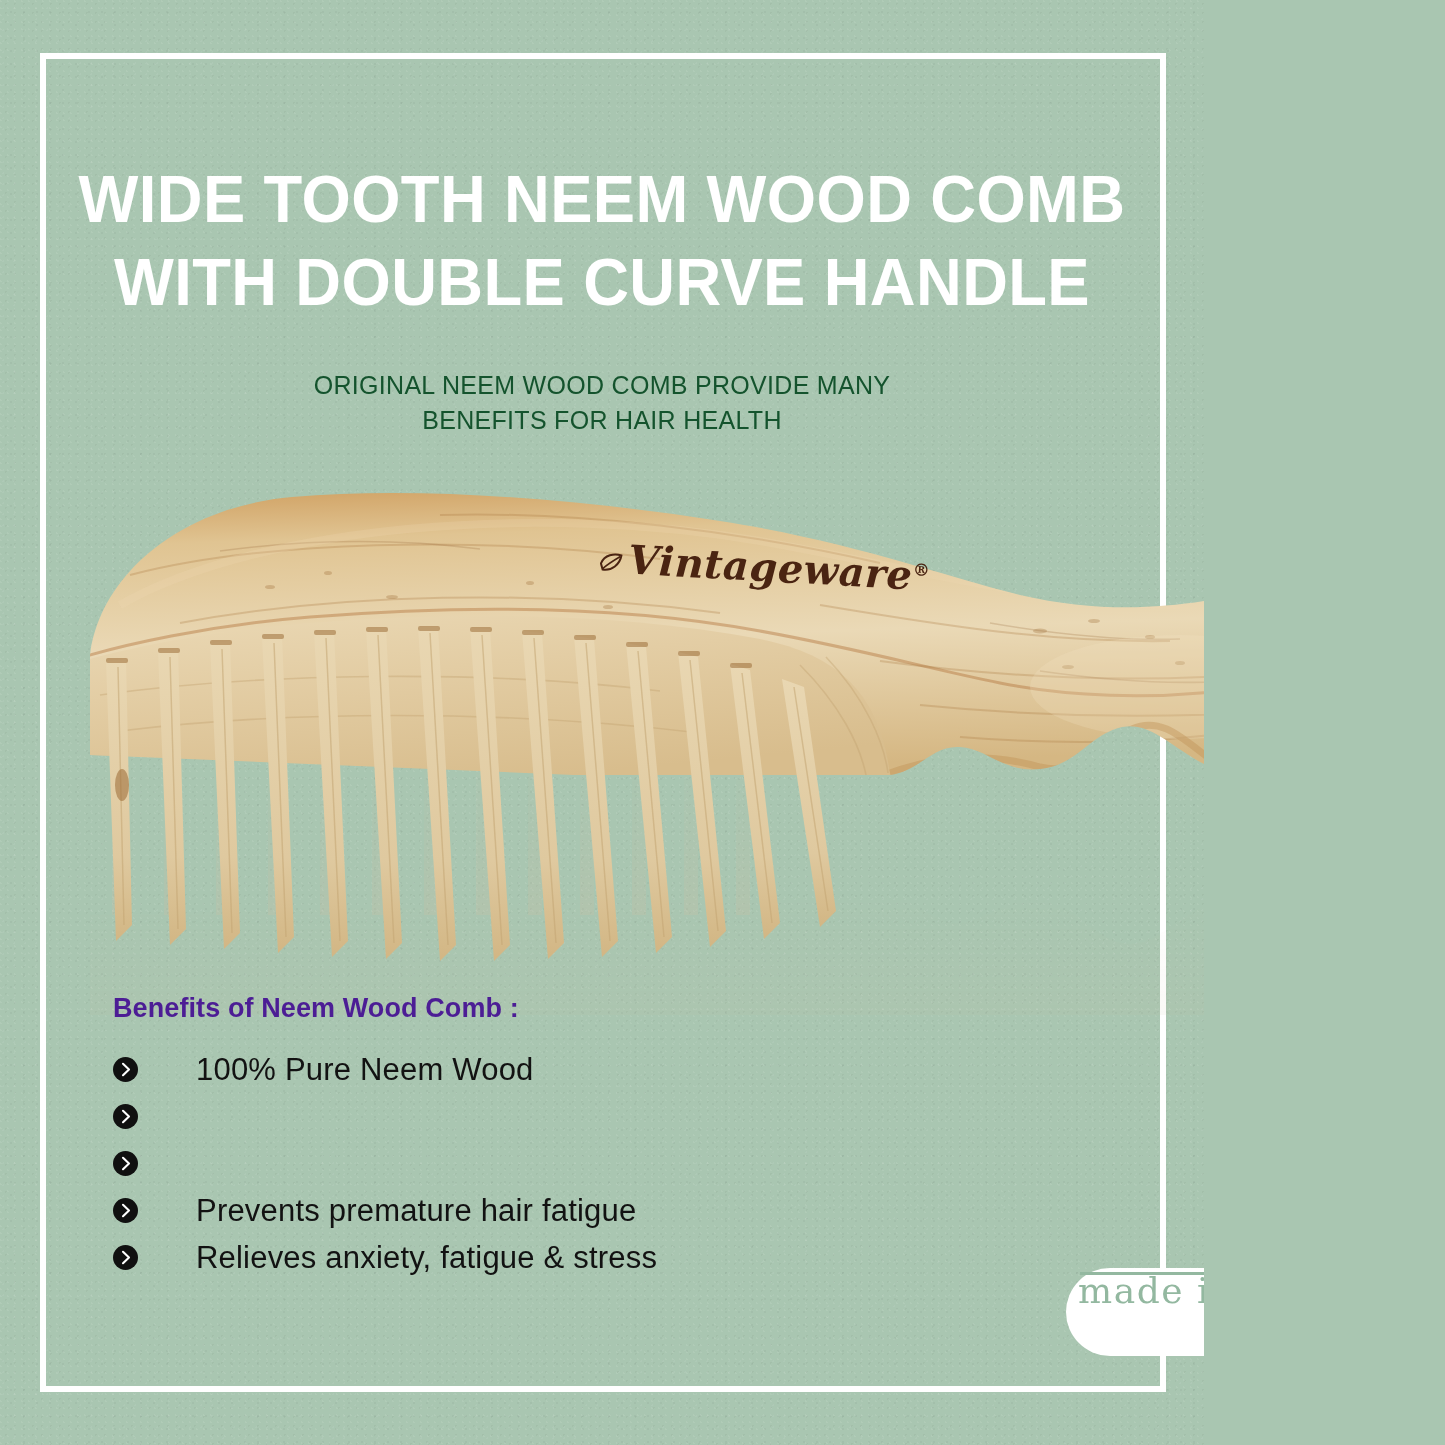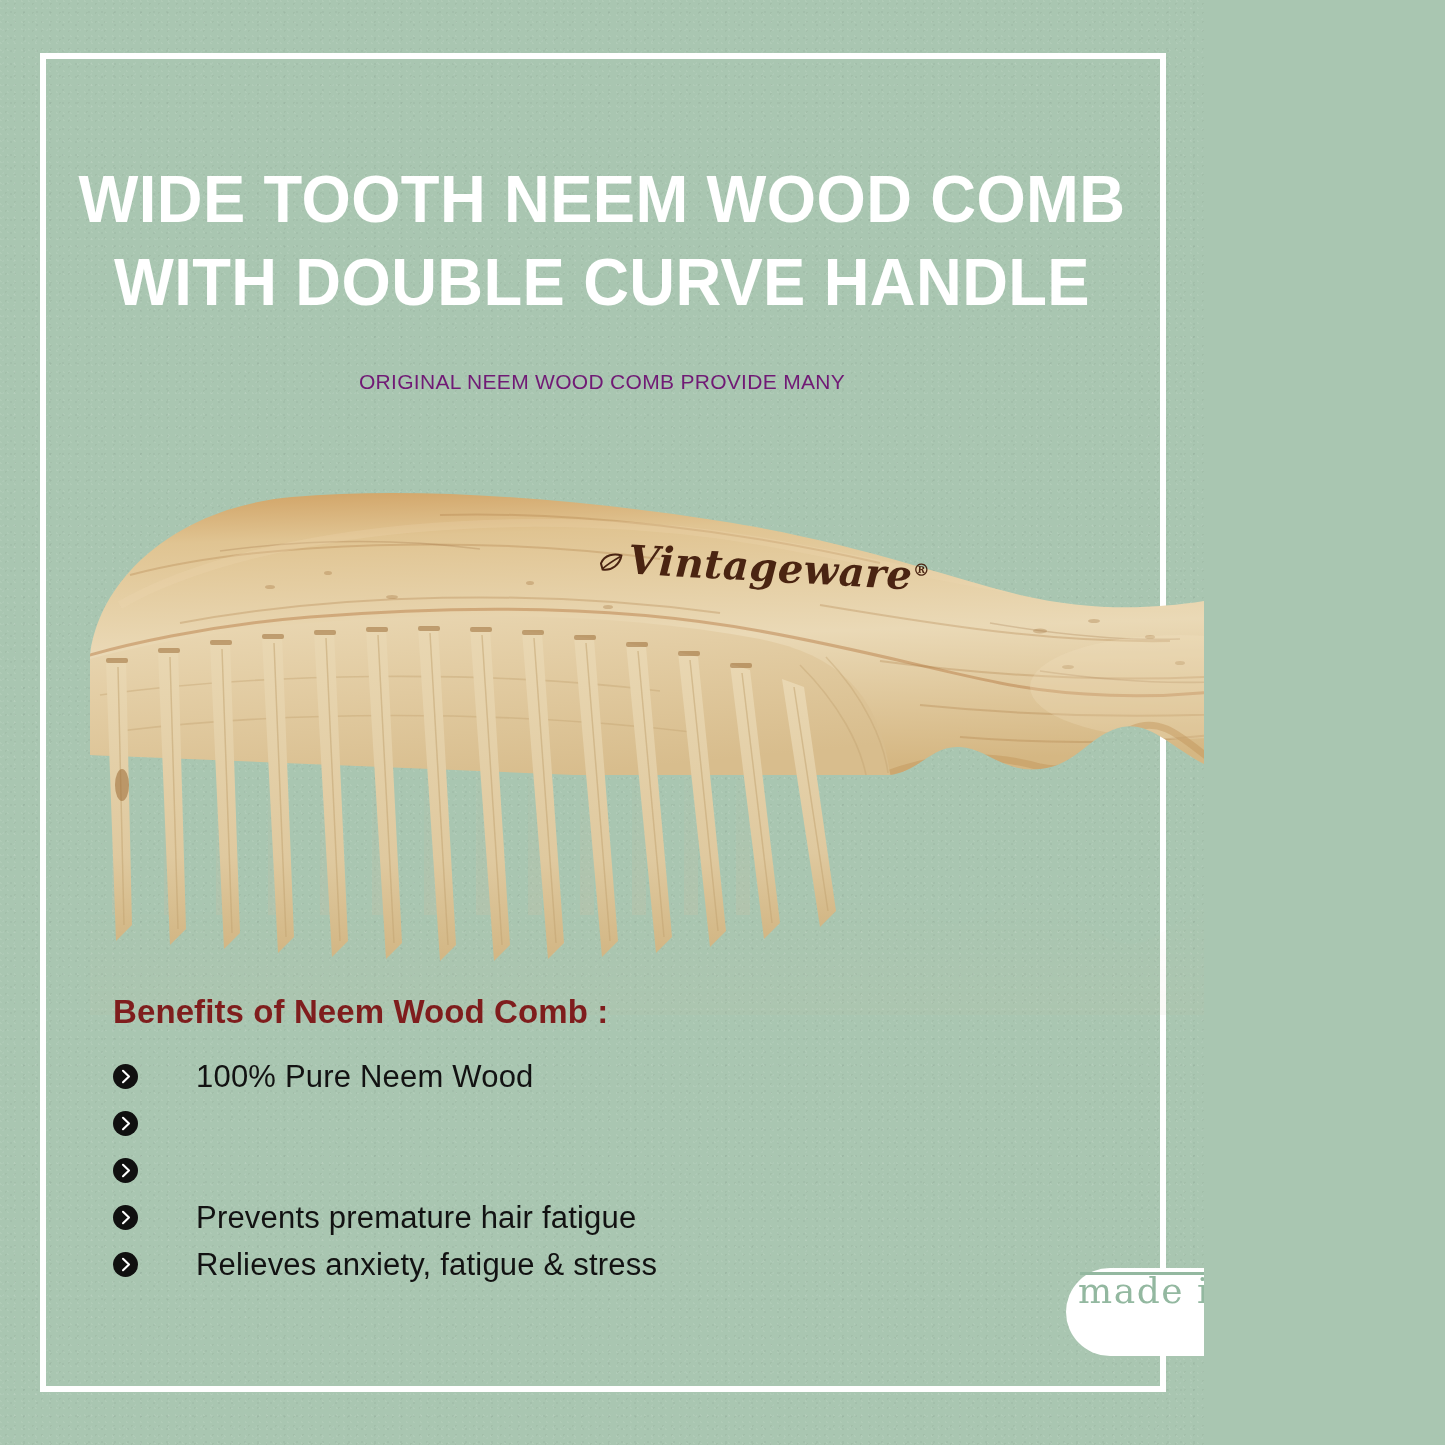--- a/index.html
+++ b/index.html
@@ -44,22 +44,22 @@
     line-height:1.25;
     letter-spacing:.4px;
     transform:scaleX(.96);
     text-transform:uppercase;
     white-space:nowrap;
   }
   .subtitle-block{
     position:absolute;left:0;right:0;top:368px;text-align:center;
   }
   .subtitle-line{
-    color:#701a75;
-    font-size:21px;
+    color:#14532d;
+    font-size:25px;
     font-weight:400;
     line-height:1.38;
     letter-spacing:.3px;
     text-transform:uppercase;
     white-space:nowrap;
   }
   
   #product{
     position:absolute;left:60px;top:455px;width:1330px;height:560px;
   }
@@ -85,22 +85,22 @@
   .brand-leaf{
     position:absolute;left:8px;top:12px;
     transform:rotate(3deg);
   }
   
   #benefits{
     position:absolute;left:113px;top:993px;width:780px;
   }
   .benefits-heading{
     font-weight:700;
-    font-size:33px;
-    color:#7f1d1d;
+    font-size:27px;
+    color:#4c1d95;
     letter-spacing:.1px;
     margin:0 0 26px 0;
   }
   .benefit-row{
     display:flex;align-items:center;
     margin-bottom:9px;
     height:38px;
     gap:42px;
   }
   .benefit-bullet{
@@ -147,20 +147,21 @@
   <div id="grain"></div>
   <div id="frame"></div>
 
   <div class="title-block">
     <div class="title-line">WIDE TOOTH NEEM WOOD COMB</div>
     <div class="title-line">WITH DOUBLE CURVE HANDLE</div>
   </div>
 
   <div class="subtitle-block">
     <div class="subtitle-line">ORIGINAL NEEM WOOD COMB PROVIDE MANY</div>
+    <div class="subtitle-line">BENEFITS FOR HAIR HEALTH</div>
   </div>
 
   <div id="product">
     <svg viewBox="0 0 1330 560" xmlns="http://www.w3.org/2000/svg" aria-hidden="true">
       <defs>
         <linearGradient id="gSpine" x1="0" y1="0" x2="0.25" y2="1">
           <stop offset="0%" stop-color="#cd9a60"></stop>
           <stop offset="45%" stop-color="#c58f53"></stop>
           <stop offset="100%" stop-color="#b77f46"></stop>
         </linearGradient>

